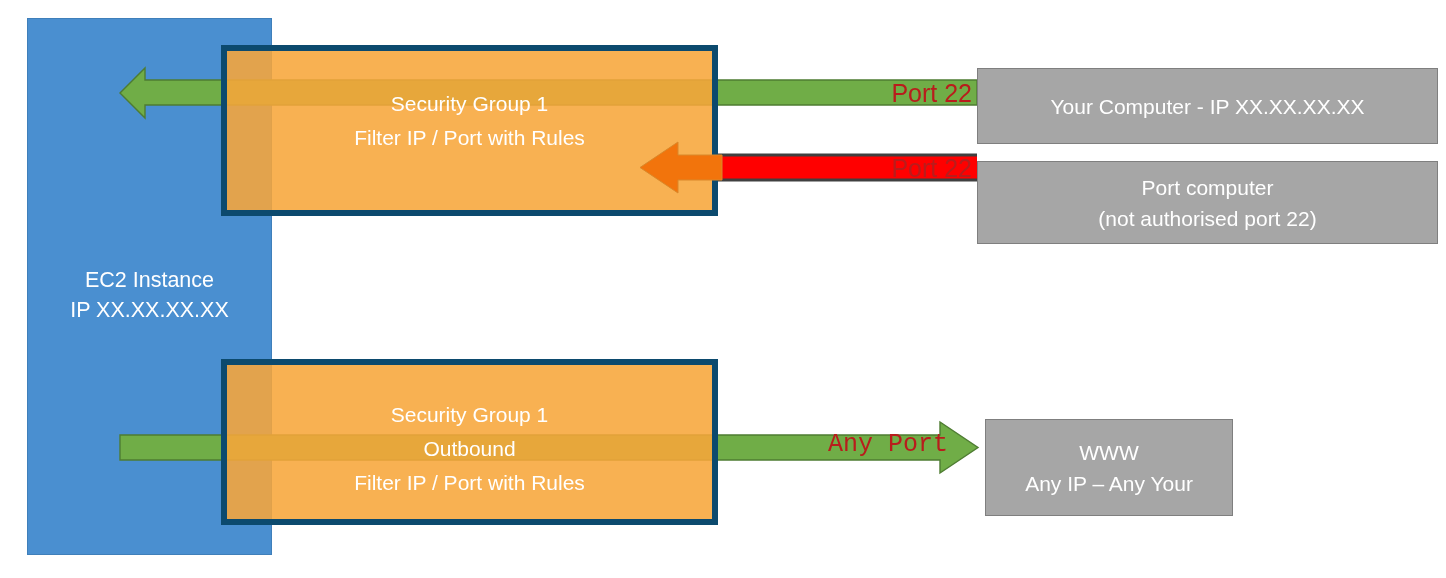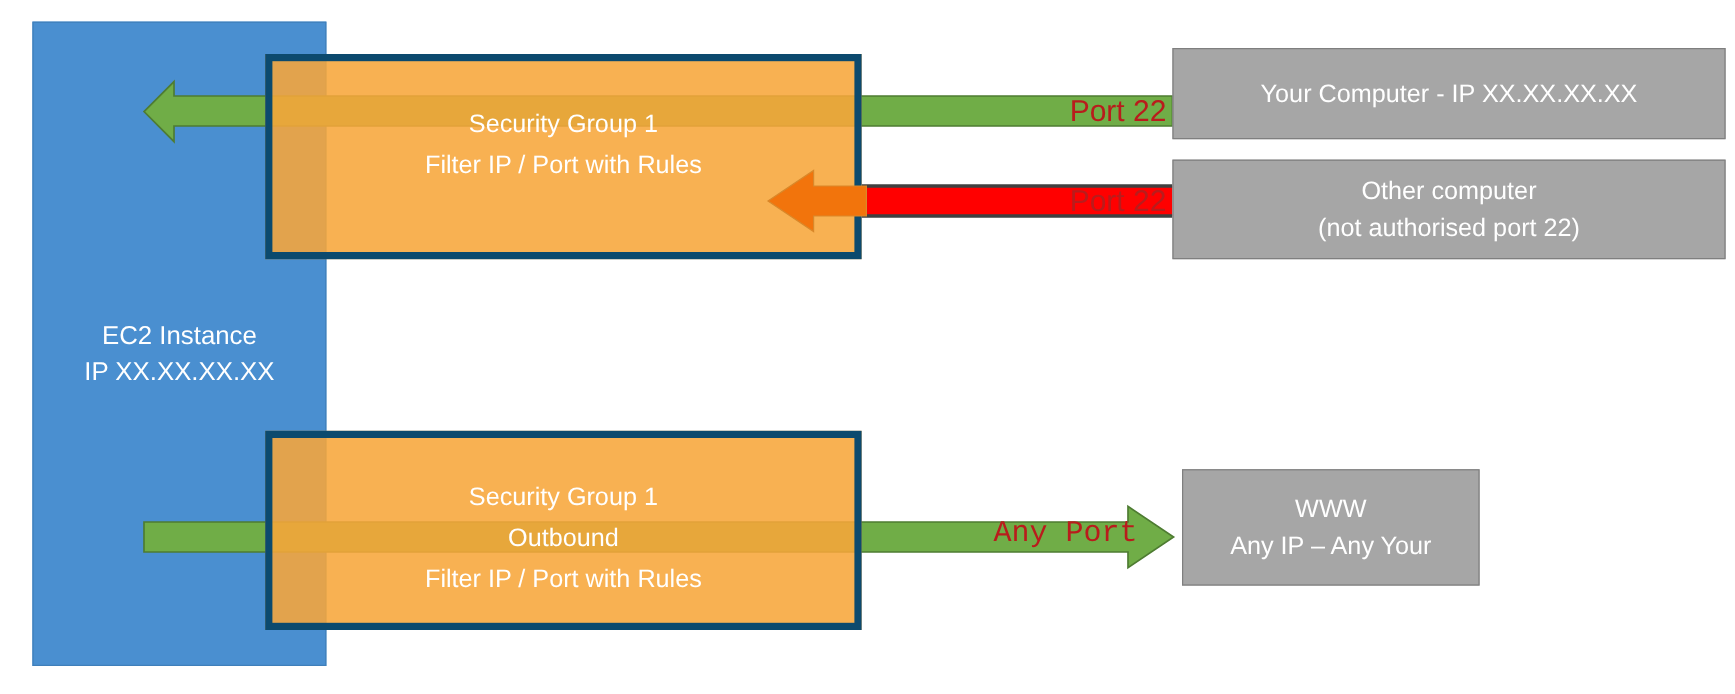--- a/index.html
+++ b/index.html
@@ -73,20 +73,21 @@
     border: 1px solid #7f7f7f;
     color: #ffffff;
     font-size: 21px;
     line-height: 31px;
     display: flex;
     flex-direction: column;
     align-items: center;
     justify-content: center;
     text-align: center;
     white-space: nowrap;
+    margin-top: 28px;
   }
   .host-your   { left: 977px; top: 40px;  width: 461px; height: 76px; }
   .host-other  { left: 977px; top: 133px; width: 461px; height: 83px; }
   .host-www    { left: 985px; top: 391px; width: 248px; height: 97px; }
 
   
   .flow {
     position: absolute;
     left: 0;
     top: 0;
@@ -162,21 +163,21 @@
     <g>
       <path d="M 640,167.5 L 678,142 L 678,155 L 722,155 L 722,180 L 678,180 L 678,193 Z" fill="#F2740C" stroke="#d9882a" stroke-width="1"></path>
     </g>
   </svg>
 
   <div class="node host-box host-your host-layer">
     <div>Your Computer - IP XX.XX.XX.XX</div>
   </div>
 
   <div class="node host-box host-other host-layer">
-    <div>Other computer</div>
+    <div>Port computer</div>
     <div>(not authorised port 22)</div>
   </div>
 
   <div class="node host-box host-www host-layer">
     <div>WWW</div>
     <div>Any IP – Any Your</div>
   </div>
 
   <div class="bar-label lbl-port22-green">Port 22</div>
   <div class="bar-label lbl-port22-red">Port 22</div>

